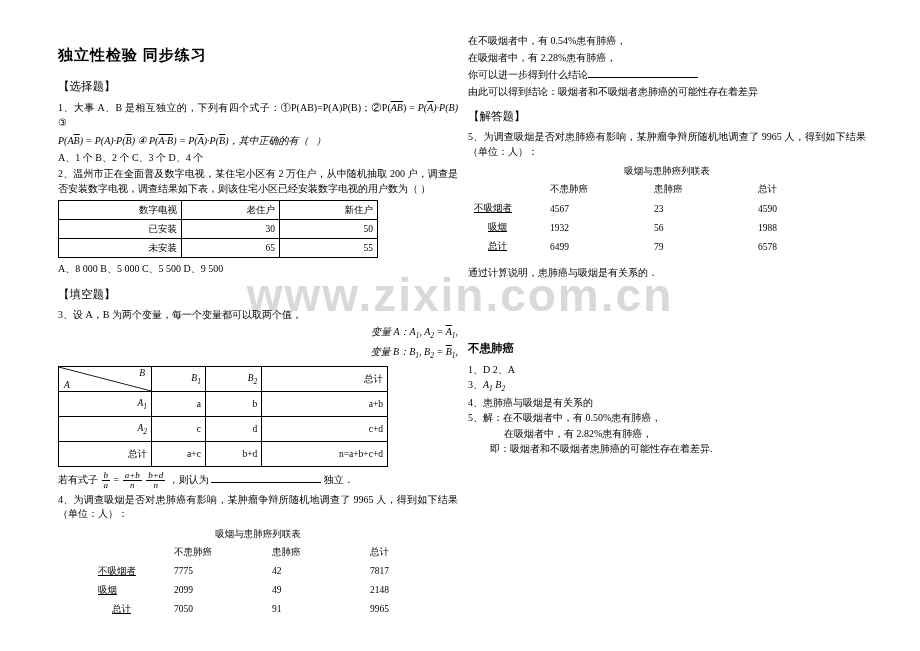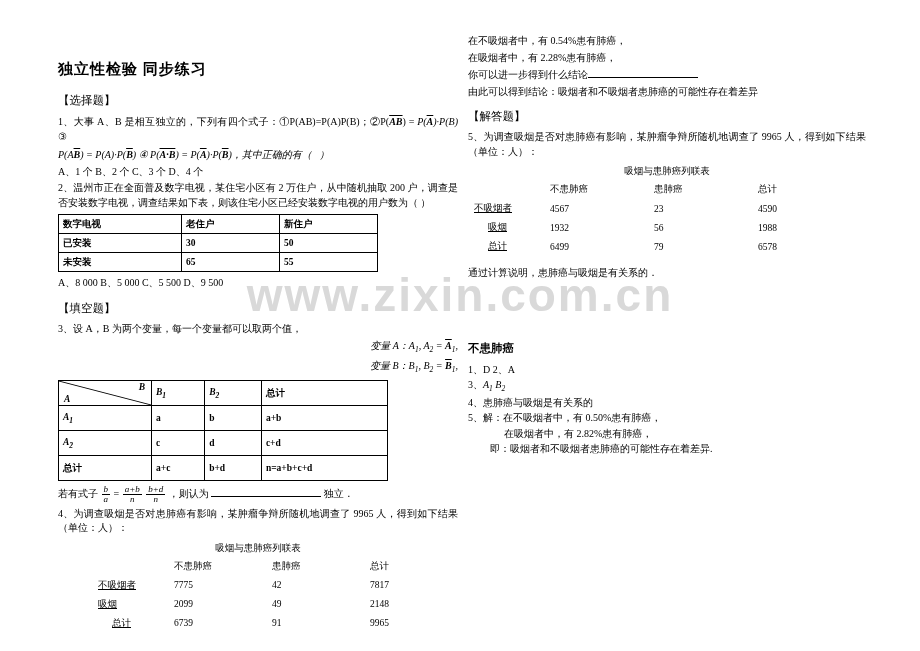--- a/index.html
+++ b/index.html
@@ -19,21 +19,21 @@
     text-align:center;
     font-family:"Liberation Sans", sans-serif;
     font-size:46px;
     font-weight:bold;
     color:#d9d9d9;
     letter-spacing:2px;
     white-space:nowrap;
     z-index:0;
     user-select:none;
   }
-  .col-left{position:absolute;left:58px;top:60px;width:400px;z-index:2;}
+  .col-left{position:absolute;left:58px;top:46px;width:400px;z-index:2;}
   .col-right{position:absolute;left:468px;top:32px;width:398px;z-index:2;}
 
   .doc-title{
     font-size:15px;
     font-weight:bold;
     margin-bottom:14px;
     letter-spacing:1px;
   }
   .sec-head{
     font-size:11.5px;
@@ -46,33 +46,33 @@
     margin:2px 0;
     text-align:justify;
   }
   .center{text-align:right;}
   .mathline{
     font-family:"Liberation Serif", serif;
     font-style:italic;
     font-size:10px;
     line-height:1.6;
   }
-  .ov{ text-decoration:overline; font-style:italic;font-weight:bold;}
+  .ov{ text-decoration:overline; font-style:italic;}
   .sub{font-size:7.5px;vertical-align:sub;font-style:italic;}
 
   table.grid{
     border-collapse:collapse;
     font-size:9.5px;
     margin:4px 0 4px 0;
   }
   table.grid td,table.grid th{
     border:1px solid #000;
     padding:2px 4px;
-    text-align:left;
-    font-weight:bold;
+    text-align:right;
+    font-weight:normal;
   }
   .t1{width:320px;margin-left:8px;}
   .t1 td{height:14px;}
 
   .t2{width:330px;margin-left:8px;}
   .t2 td{height:20px;}
   .corner{
     position:relative;
     height:34px;
     width:84px;
@@ -247,21 +247,21 @@
         <td>7817</td>
       </tr>
       <tr>
         <td class="lbl">吸烟</td>
         <td>2099</td>
         <td>49</td>
         <td>2148</td>
       </tr>
       <tr>
         <td class="lbl" style="padding-left:14px">总计</td>
-        <td>6739</td>
+        <td>7050</td>
         <td>91</td>
         <td>9965</td>
       </tr>
     </tbody>
       </table>
 
   </div>
 
   <div class="col-right">
 

